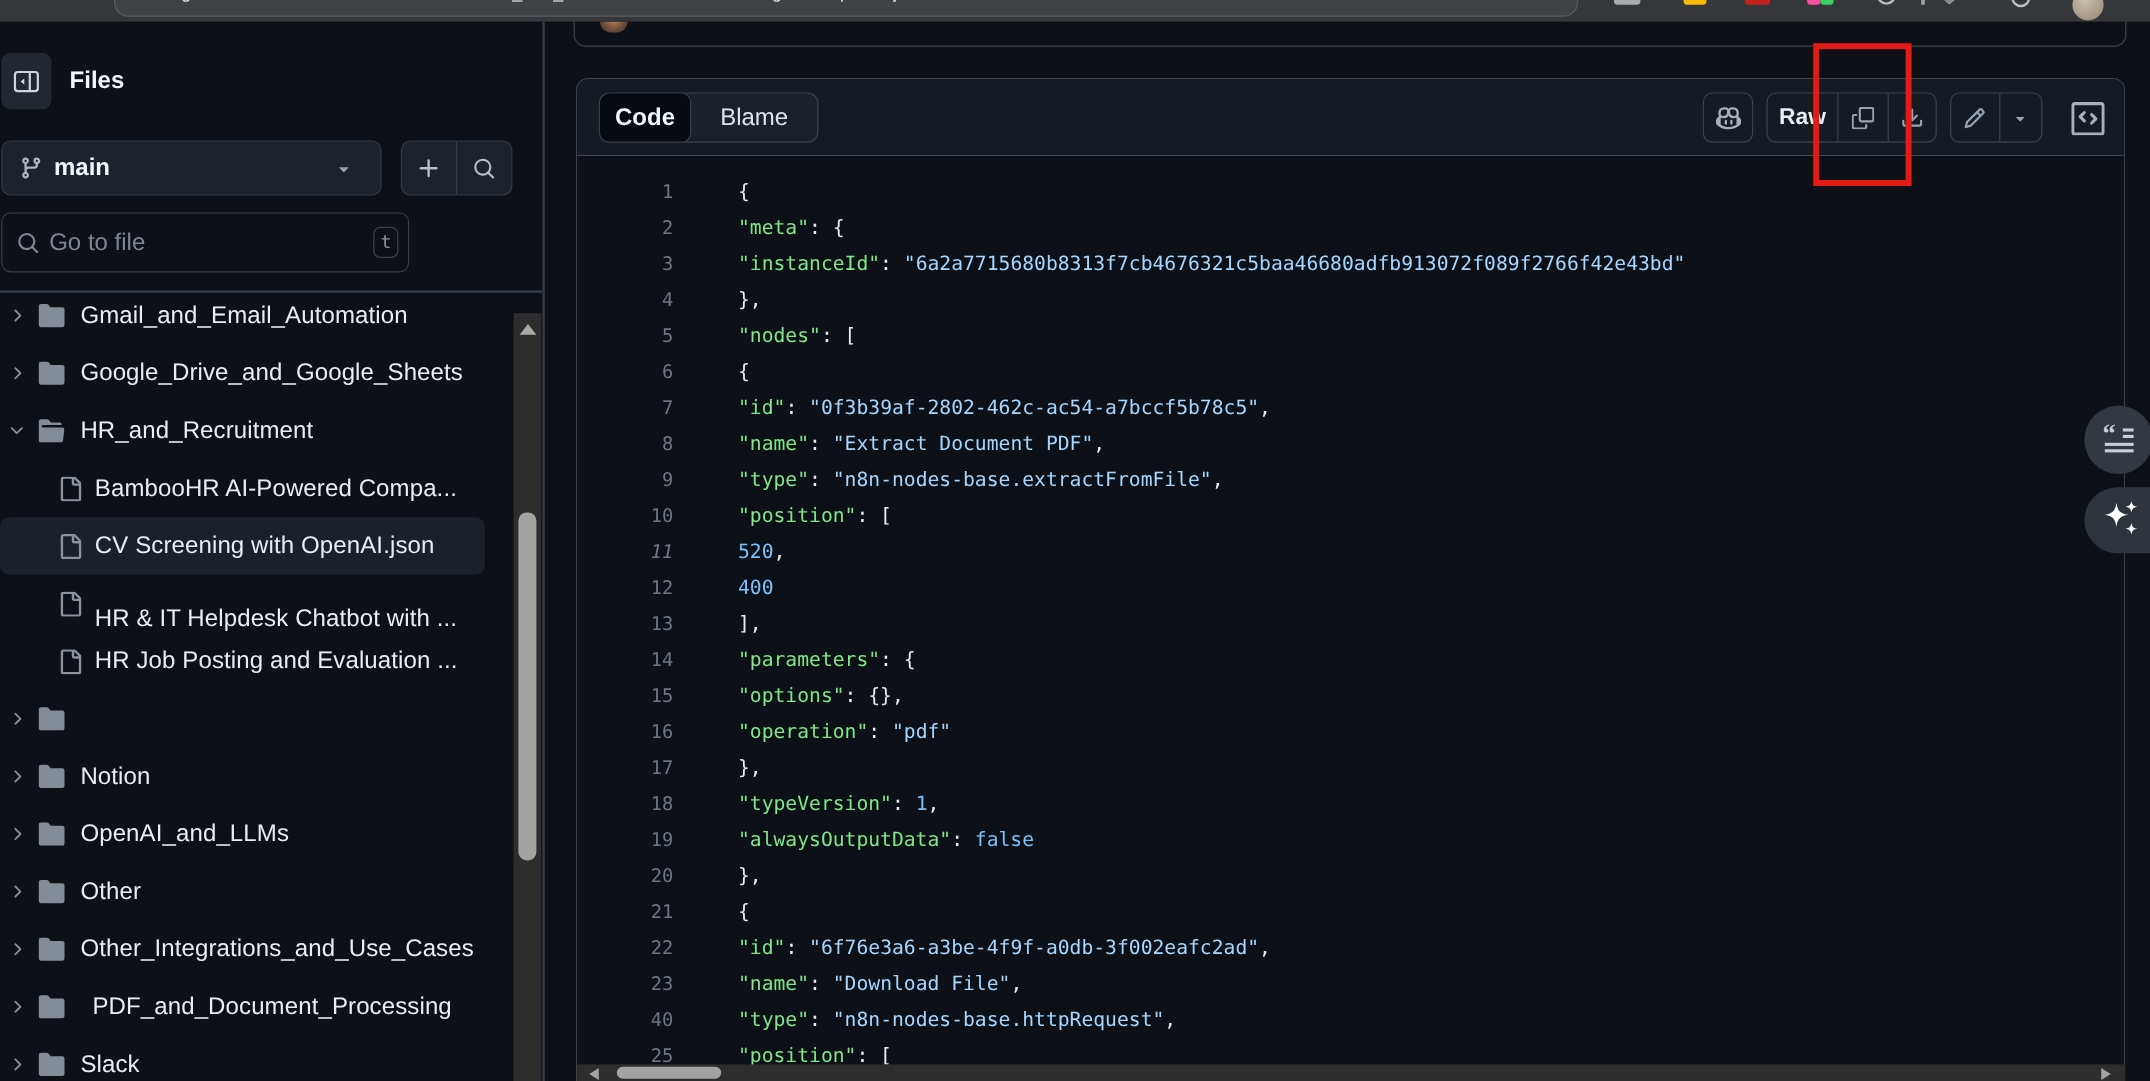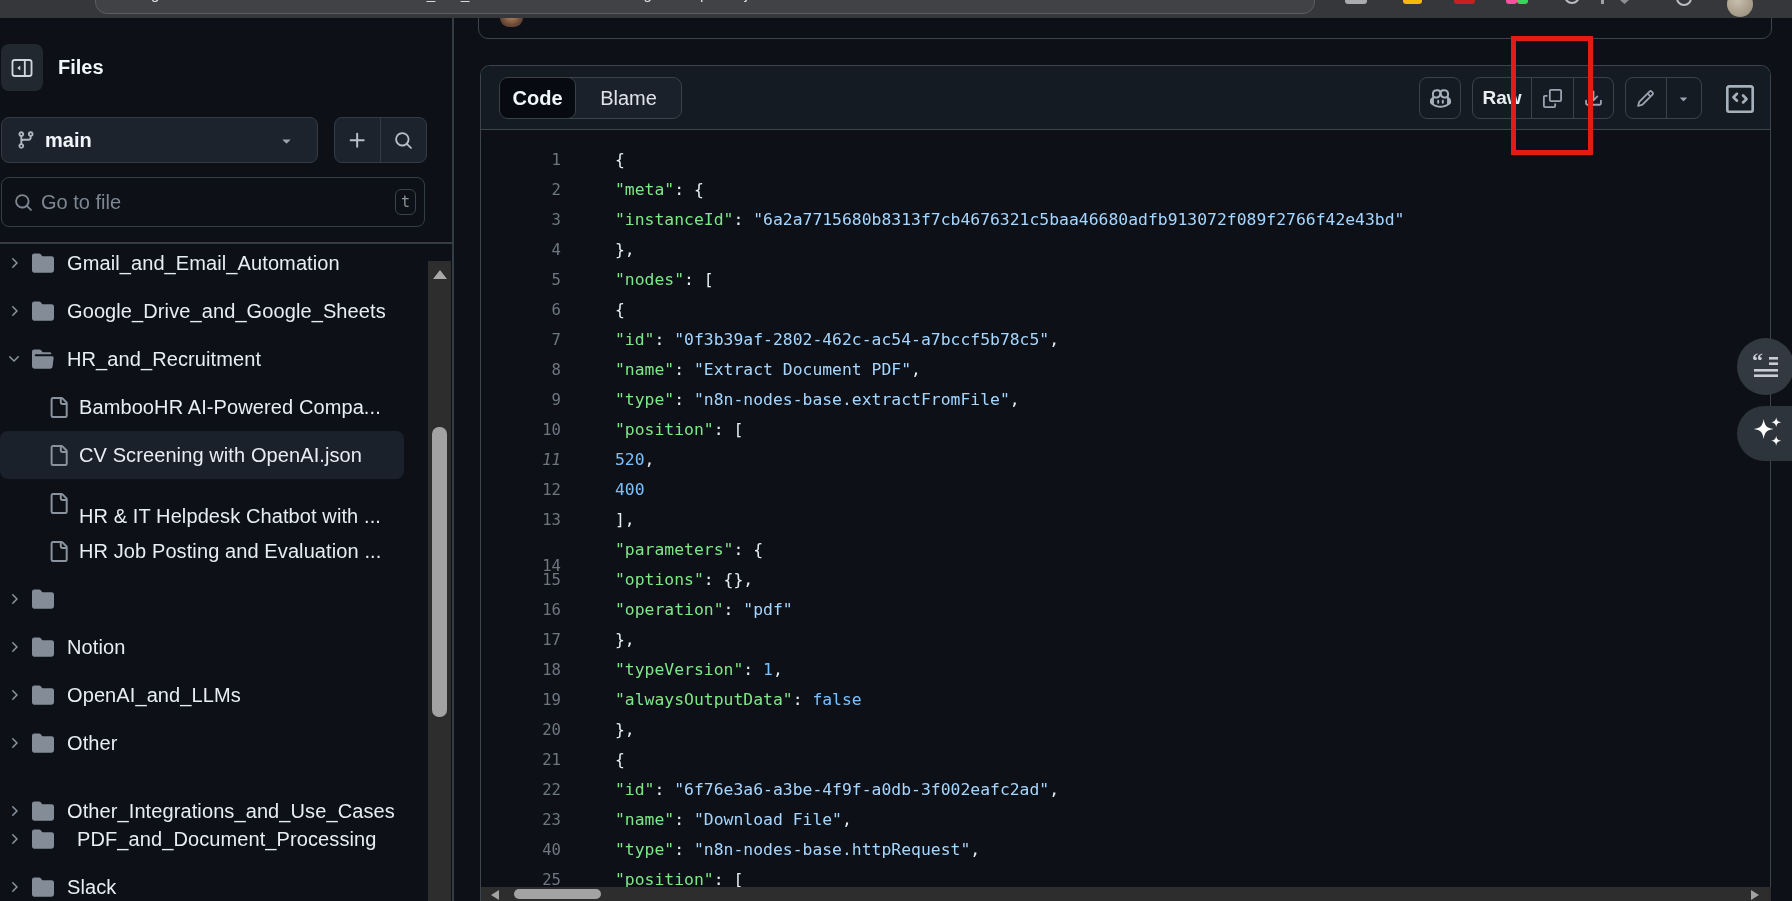--- a/index.html
+++ b/index.html
@@ -18,21 +18,21 @@
   
   #sidebar { left:0; top:18px; width:454px; height:883px; background:#0d1117; border-right:2px solid #343c46; }
   #collapse-btn { left:1px; top:26px; width:42px; height:47px; background:#212830; border-radius:8px; display:flex; align-items:center; justify-content:center; }
   #files-title { left:58px; top:38px; font-size:20px; font-weight:700; color:#f0f6fc; }
   #branch-btn { left:1px; top:99px; width:317px; height:46px; background:#1c232c; border:1px solid #333b45; border-radius:8px; display:flex; align-items:center; }
   #branch-label { font-size:20px; font-weight:700; color:#f0f6fc; margin-left:9px; }
   #branch-caret { position:absolute; right:22px; }
   #tree-actions { left:334px; top:99px; width:93px; height:46px; background:#1c232c; border:1px solid #333b45; border-radius:8px; display:flex; }
   #tree-actions .seg { flex:1; display:flex; align-items:center; justify-content:center; }
   #tree-actions .seg + .seg { border-left:1px solid #333b45; }
-  #goto-input { left:1px; top:159px; width:424px; height:50px; background:#0d1117; border:1.5px solid #353d47; border-radius:8px; display:flex; align-items:center; }
+  #goto-input { left:1px; top:159px; width:340px; height:50px; background:#0d1117; border:1.5px solid #353d47; border-radius:8px; display:flex; align-items:center; }
   #goto-placeholder { font-size:20px; color:#7d8691; margin-left:8px; }
   #goto-key { position:absolute; right:8px; width:21px; height:26px; border:1px solid #3a424d; border-radius:6px; color:#8b949e; font-size:15px; display:flex; align-items:center; justify-content:center; font-family:"DejaVu Sans Mono", monospace; }
   #sidebar-divider { left:0; top:224px; width:452px; height:1.5px; background:#343c46; }
 
   #tree { left:0; top:225px; width:428px; height:658px; overflow:hidden; }
   .tree-row { position:absolute; left:0; width:404px; height:48px; display:flex; align-items:center; border-radius:8px; }
   .tree-row.selected { background:#1a212b; }
   .tree-row .chev { position:absolute; left:6px; width:16px; height:16px; display:flex; }
   .tree-row .t-icon { position:absolute; display:flex; }
   .tree-row .t-label { position:absolute; font-size:20px; color:#e8edf3; white-space:nowrap; letter-spacing:0.1px; }
@@ -296,21 +296,21 @@
             <use href="#i-chevron-right" fill="#8b949e"></use>
           </svg>
         </span>
         <span class="t-icon" style="left: 32px;">
           <svg width="22" height="22" viewBox="0 0 16 16">
             <use href="#i-folder" fill="#848d97"></use>
           </svg>
         </span>
         <span class="t-label" style="left: 67px;">Other</span>
       </div>
-      <div class="tree-row" style="top: 544px;">
+      <div class="tree-row" style="top: 524px;">
         <span class="chev">
           <svg width="16" height="16" viewBox="0 0 16 16">
             <use href="#i-chevron-right" fill="#8b949e"></use>
           </svg>
         </span>
         <span class="t-icon" style="left: 32px;">
           <svg width="22" height="22" viewBox="0 0 16 16">
             <use href="#i-folder" fill="#848d97"></use>
           </svg>
         </span>
@@ -423,21 +423,21 @@
     <div class="lnum" style="top: 254px; left: 20px;">9</div>
     <div class="code-line code-text" style="top: 254px;"><span class="tk-k">"type"</span><span class="tk-p">: </span><span class="tk-s">"n8n-nodes-base.extractFromFile"</span><span class="tk-p">,</span></div>
     <div class="lnum" style="top: 284px; left: 20px;">10</div>
     <div class="code-line code-text" style="top: 284px;"><span class="tk-k">"position"</span><span class="tk-p">: [</span></div>
     <div class="lnum" style="top: 314px; left: 20px; font-style: italic;">11</div>
     <div class="code-line code-text" style="top: 314px;"><span class="tk-n">520</span><span class="tk-p">,</span></div>
     <div class="lnum" style="top: 344px; left: 20px;">12</div>
     <div class="code-line code-text" style="top: 344px;"><span class="tk-n">400</span></div>
     <div class="lnum" style="top: 374px; left: 20px;">13</div>
     <div class="code-line code-text" style="top: 374px;"><span class="tk-p">],</span></div>
-    <div class="lnum" style="top: 404px; left: 20px; margin-top: 16px;">14</div>
+    <div class="lnum" style="top: 404px; left: 20px;">14</div>
     <div class="code-line code-text" style="top: 404px;"><span class="tk-k">"parameters"</span><span class="tk-p">: {</span></div>
     <div class="lnum" style="top: 434px; left: 20px;">15</div>
     <div class="code-line code-text" style="top: 434px;"><span class="tk-k">"options"</span><span class="tk-p">: {},</span></div>
     <div class="lnum" style="top: 464px; left: 20px;">16</div>
     <div class="code-line code-text" style="top: 464px;"><span class="tk-k">"operation"</span><span class="tk-p">: </span><span class="tk-s">"pdf"</span></div>
     <div class="lnum" style="top: 494px; left: 20px;">17</div>
     <div class="code-line code-text" style="top: 494px;"><span class="tk-p">},</span></div>
     <div class="lnum" style="top: 524px; left: 20px;">18</div>
     <div class="code-line code-text" style="top: 524px;"><span class="tk-k">"typeVersion"</span><span class="tk-p">: </span><span class="tk-n">1</span><span class="tk-p">,</span></div>
     <div class="lnum" style="top: 554px; left: 20px;">19</div>

